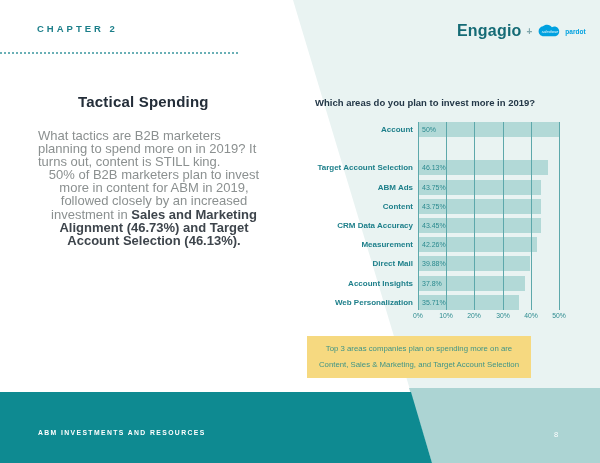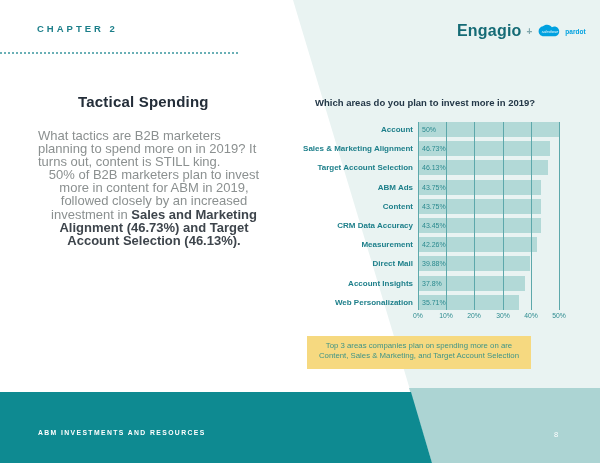--- a/index.html
+++ b/index.html
@@ -71,21 +71,21 @@
   }
   .grid-line { position:absolute; top:0; width:1px; height:188px; background:#5da8ab; }
   .tick-label {
     position:absolute; top:190px; width:24px; text-align:center;
     font-size:6.8px; color:#2e8c90;
   }
   
   .callout {
     position:absolute; z-index:2; left:307px; top:336px; width:224px; min-height:33px;
     background:#f6d980; color:#3f9486;
-    font-size:7.8px; line-height:10px; text-align:center;
+    font-size:7.8px; line-height:16px; text-align:center;
     padding:5px 8px;
   }
   
   .footer-title {
     position:absolute; z-index:3; left:38px; top:429px;
     font-size:6.8px; font-weight:bold; letter-spacing:1.4px; color:#ffffff;
   }
   .page-number {
     position:absolute; z-index:3; left:550px; top:430px; width:12px; text-align:center;
     font-size:7.5px; color:#ffffff;
@@ -118,26 +118,20 @@
   <div class="article-heading">Tactical Spending</div>
   <p class="para" id="para1">What tactics are B2B marketers planning to spend more on in 2019? It turns out, content is STILL king.</p>
   <p class="para" id="para2"><span>50% of B2B marketers plan to invest more in content for ABM in 2019, followed closely by an increased investment in </span><b>Sales and Marketing Alignment (46.73%) and Target Account Selection (46.13%).</b></p>
 
   <div class="chart-title">Which areas do you plan to invest more in 2019?</div>
   <div class="chart-area">
       <div class="chart-row" style="top: 0px;">
         <div class="cat-label">Account</div>
         <div class="bar" style="width: 141px;">
           <span class="bar-value">50%</span>
-        </div>
-      </div>
-      <div class="chart-row" style="top: 19px;">
-        <div class="cat-label">Sales &amp; Marketing Alignment</div>
-        <div class="bar" style="width: 132px;">
-          <span class="bar-value">46.73%</span>
         </div>
       </div>
       <div class="chart-row" style="top: 38px;">
         <div class="cat-label">Target Account Selection</div>
         <div class="bar" style="width: 130px;">
           <span class="bar-value">46.13%</span>
         </div>
       </div>
       <div class="chart-row" style="top: 58px;">
         <div class="cat-label">ABM Ads</div>

